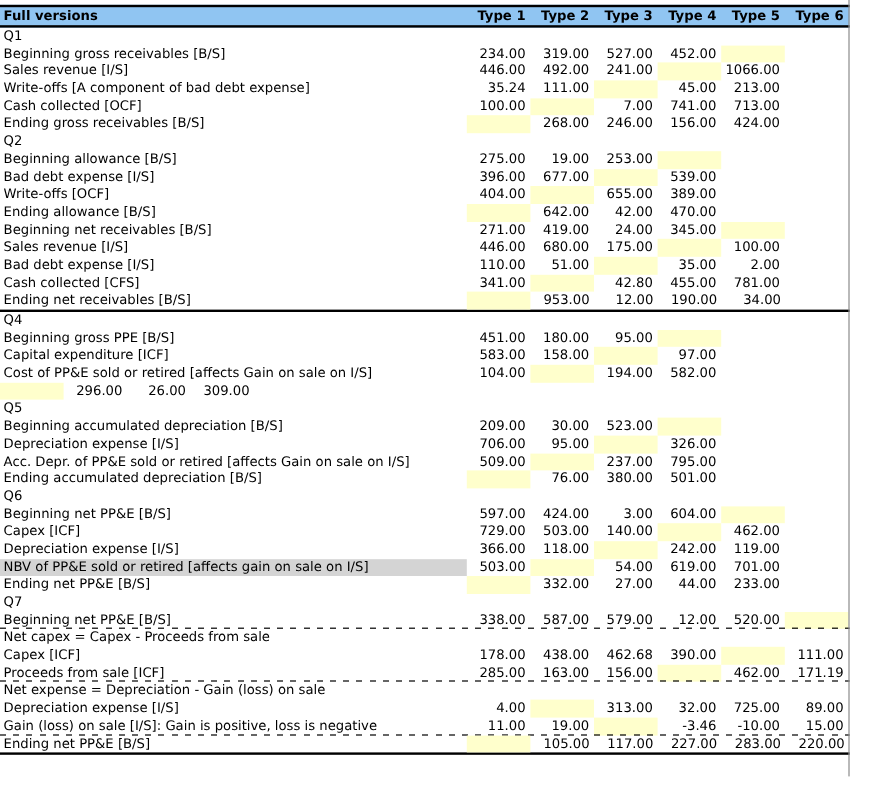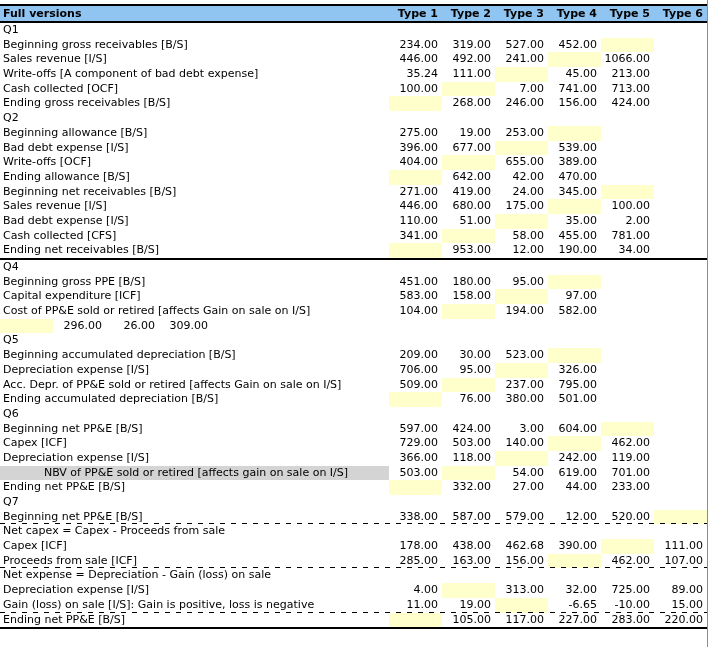--- a/index.html
+++ b/index.html
@@ -11,23 +11,23 @@
   .row{display:flex;height:14.7px;line-height:14.7px;white-space:nowrap;position:relative;}
   .row.header{
     height:15px;line-height:15px;font-weight:bold;
     background:var(--header-bg,#90C5F2);
     border-top:2px solid #000;border-bottom:2px solid #000;
   }
   .cell{box-sizing:border-box;overflow:hidden;}
   .cell.label{flex:0 0 389px;padding-left:3px;}
   .cell.num{flex:0 0 53px;text-align:right;padding-right:4px;}
   .cell.input{background:var(--input-cell-bg,#FFFFCC);}
-  .cell.gray{background:var(--highlight-label-bg,#D4D4D4);text-align:center;}
+  .cell.gray{background:var(--highlight-label-bg,#D4D4D4);}
   .row.qhead .cell.label{font-weight:normal;}
-  .row.thick{border-bottom:2px solid #000;}
+  .row.thick{border-bottom:2px solid #000;justify-content:space-between;}
   .row.dashed::after{
     content:"";position:absolute;left:0;right:0;bottom:0;height:1px;
     background:repeating-linear-gradient(to right,#000 0 5px,transparent 5px 11px);
   }
   .vline{position:absolute;left:707px;top:0;width:1px;height:647px;background:#8c8c8c;}
 </style>
 </head>
 <body>
 
 <div class="sheet">
@@ -152,21 +152,21 @@
         <div class="cell num">51.00</div>
         <div class="cell num input"></div>
         <div class="cell num">35.00</div>
         <div class="cell num">2.00</div>
         <div class="cell num"></div>
       </div>
       <div class="row">
         <div class="cell label">Cash collected [CFS]</div>
         <div class="cell num">341.00</div>
         <div class="cell num input"></div>
-        <div class="cell num">58.00</div>
+        <div class="cell num">42.80</div>
         <div class="cell num">455.00</div>
         <div class="cell num">781.00</div>
         <div class="cell num"></div>
       </div>
       <div class="row thick">
         <div class="cell label">Ending net receivables [B/S]</div>
         <div class="cell num input"></div>
         <div class="cell num">953.00</div>
         <div class="cell num">12.00</div>
         <div class="cell num">190.00</div>
@@ -328,21 +328,21 @@
         <div class="cell num input"></div>
         <div class="cell num">111.00</div>
       </div>
       <div class="row dashed">
         <div class="cell label">Proceeds from sale [ICF]</div>
         <div class="cell num">285.00</div>
         <div class="cell num">163.00</div>
         <div class="cell num">156.00</div>
         <div class="cell num input"></div>
         <div class="cell num">462.00</div>
-        <div class="cell num">107.00</div>
+        <div class="cell num">171.19</div>
       </div>
       <div class="row">
         <div class="cell label">Net expense = Depreciation - Gain (loss) on sale</div>
         <div class="cell num"></div>
         <div class="cell num"></div>
         <div class="cell num"></div>
         <div class="cell num"></div>
         <div class="cell num"></div>
         <div class="cell num"></div>
       </div>
@@ -353,21 +353,21 @@
         <div class="cell num">313.00</div>
         <div class="cell num">32.00</div>
         <div class="cell num">725.00</div>
         <div class="cell num">89.00</div>
       </div>
       <div class="row dashed">
         <div class="cell label">Gain (loss) on sale [I/S]: Gain is positive, loss is negative</div>
         <div class="cell num">11.00</div>
         <div class="cell num">19.00</div>
         <div class="cell num input"></div>
-        <div class="cell num">-6.65</div>
+        <div class="cell num">-3.46</div>
         <div class="cell num">-10.00</div>
         <div class="cell num">15.00</div>
       </div>
       <div class="row thick">
         <div class="cell label">Ending net PP&amp;E [B/S]</div>
         <div class="cell num input"></div>
         <div class="cell num">105.00</div>
         <div class="cell num">117.00</div>
         <div class="cell num">227.00</div>
         <div class="cell num">283.00</div>

